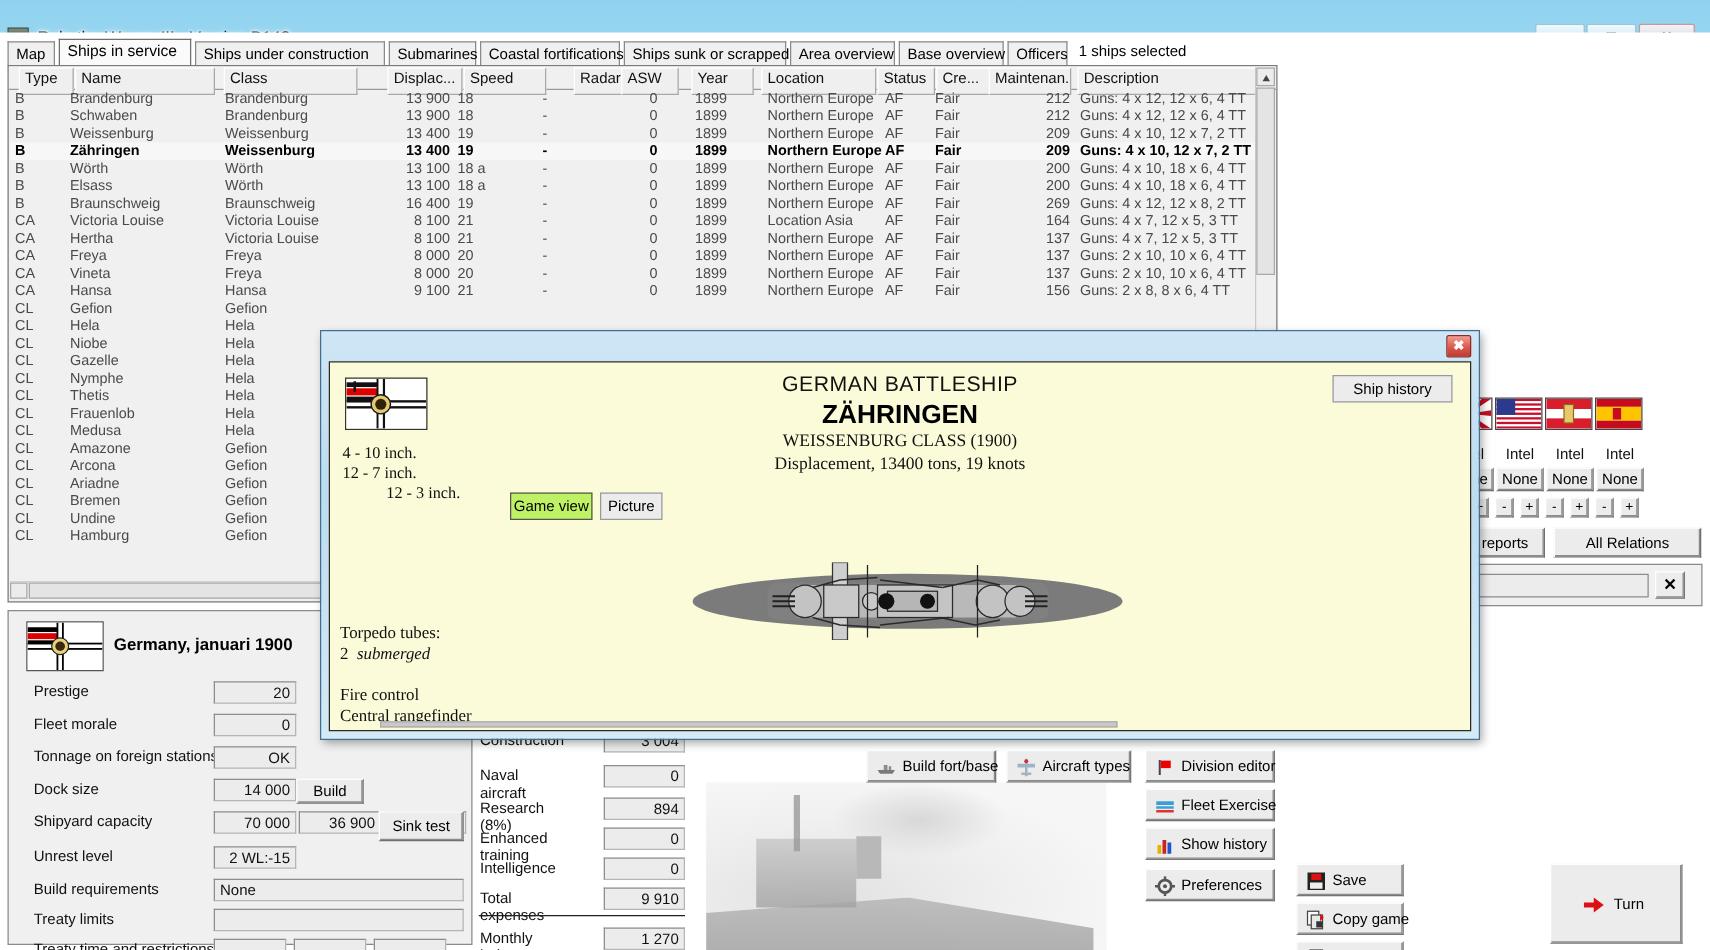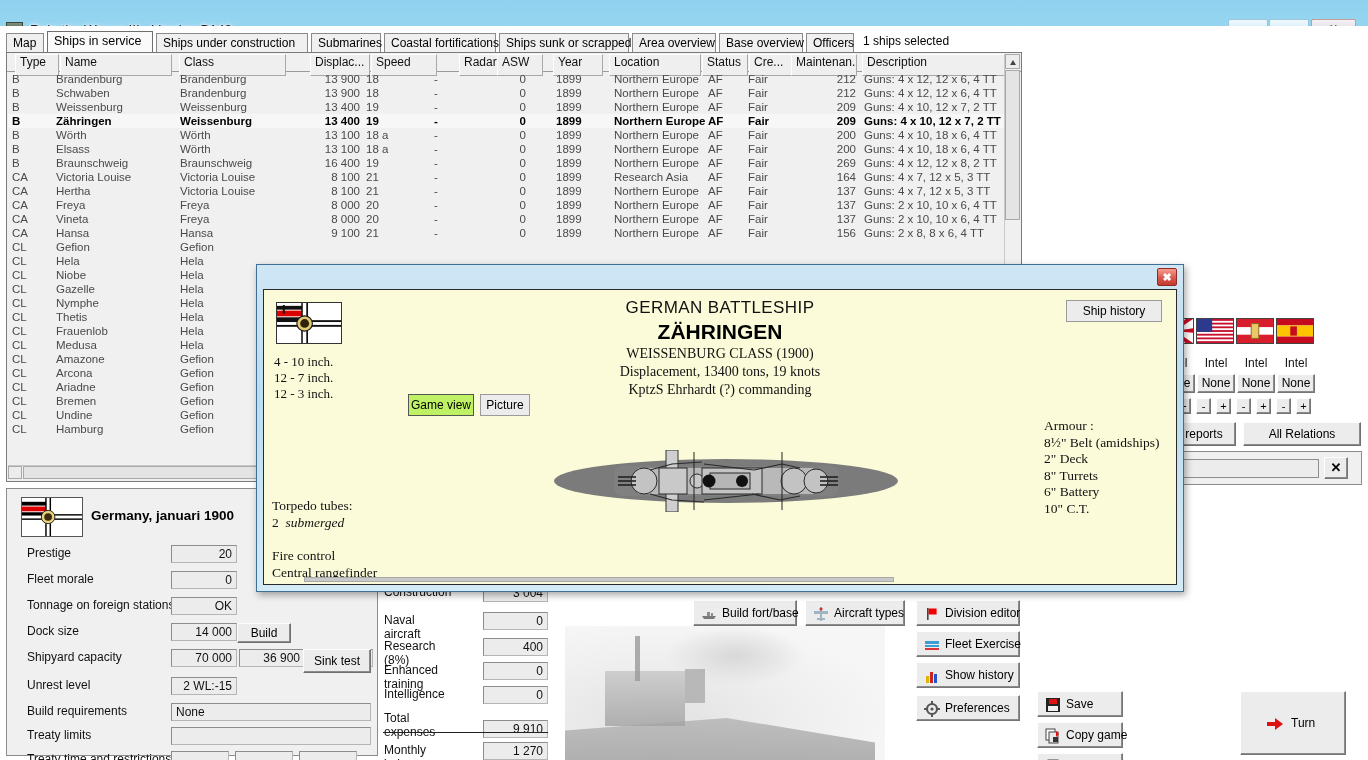--- a/index.html
+++ b/index.html
@@ -411,21 +411,21 @@
           </div>
           <div class="row">
             <div class="c" style="left: 4px; width: 40px;">CA</div>
             <div class="c" style="left: 48px; width: 122px;">Victoria Louise</div>
             <div class="c" style="left: 172px; width: 110px;">Victoria Louise</div>
             <div class="c num" style="left: 286px; width: 66px; text-align: right;">8 100</div>
             <div class="c" style="left: 358px; width: 52px;">21</div>
             <div class="c" style="left: 426px; width: 54px;">-</div>
             <div class="c num" style="left: 486px; width: 32px; text-align: right;">0</div>
             <div class="c" style="left: 548px; width: 42px;">1899</div>
-            <div class="c" style="left: 606px; width: 102px;">Research Asia</div>
+            <div class="c" style="left: 606px; width: 102px;">Location Asia</div>
             <div class="c" style="left: 700px; width: 40px;">AF</div>
             <div class="c" style="left: 740px; width: 48px;">Fair</div>
             <div class="c num" style="left: 786px; width: 62px; text-align: right;">164</div>
             <div class="c" style="left: 856px; width: 160px;">Guns: 4 x 7, 12 x 5, 3 TT</div>
           </div>
           <div class="row">
             <div class="c" style="left: 4px; width: 40px;">CA</div>
             <div class="c" style="left: 48px; width: 122px;">Hertha</div>
             <div class="c" style="left: 172px; width: 110px;">Victoria Louise</div>
             <div class="c num" style="left: 286px; width: 66px; text-align: right;">8 100</div>
@@ -776,33 +776,33 @@
         <div class="brow" style="top: 94px;">
           <div class="blabel">Construction</div>
           <div class="bbox" style="top: 2px;">3 004</div>
         </div>
         <div class="brow" style="top: 122px;">
           <div class="blabel">Naval aircraft</div>
           <div class="bbox" style="top: 2px;">0</div>
         </div>
         <div class="brow" style="top: 148px;">
           <div class="blabel">Research (8%)</div>
-          <div class="bbox" style="top: 2px;">400</div>
+          <div class="bbox" style="top: 2px;">894</div>
         </div>
         <div class="brow" style="top: 172px;">
           <div class="blabel">Enhanced training</div>
           <div class="bbox" style="top: 2px;">0</div>
         </div>
         <div class="brow" style="top: 196px;">
           <div class="blabel">Intelligence</div>
           <div class="bbox" style="top: 2px;">0</div>
         </div>
         <div class="brow" style="top: 220px;">
           <div class="blabel">Total expenses</div>
-          <div class="bbox" style="top: 12px;">9 910</div>
+          <div class="bbox" style="top: 2px;">9 910</div>
         </div>
         <div class="brow" style="top: 252px;">
           <div class="blabel">Monthly balance</div>
           <div class="bbox" style="top: 2px;">1 270</div>
         </div>
         <div class="brow" style="top: 276px;"></div>
         <div class="divider" style="top: 244px;"></div>
       </div>
 
     <div id="artwork">
@@ -1043,50 +1043,41 @@
             <rect x="0" y="20" width="66" height="3" fill="#fff"></rect>
             <path d="M6 2 h2 v2 h2 v2 h-2 v5 h-2 v-5 h-2 v-2 h2 z" fill="#111"></path>
             <circle cx="28.5" cy="21.5" r="8" fill="#e3c96f" stroke="#1a1a1a" stroke-width="1.2"></circle>
             <circle cx="28.5" cy="21.5" r="4.6" fill="#2e2208"></circle>
           </svg>
         </div>
 
         <div id="gunlines">
             <div class="guncount" style="top: 64px;">4 - 10 inch.</div>
             <div class="guncount" style="top: 80px;">12 - 7 inch.</div>
-            <div class="guncount" style="top: 96px;">12 - 3 inch.</div>
+            <div class="guncount" style="top: 96px; margin-left: 35px;">12 - 3 inch.</div>
           </div>
 
         <div id="gameviewbtn" class="dlgtabbtn act">
           <span>Game view</span>
         </div>
         <div id="picturebtn" class="dlgtabbtn">
           <span>Picture</span>
         </div>
 
         <div id="shiphistorybtn" class="dlgtabbtn">
           <span>Ship history</span>
         </div>
 
         <div id="titleblock">
           <div id="t-type">GERMAN BATTLESHIP</div>
           <div id="t-name">ZÄHRINGEN</div>
           <div id="t-class">WEISSENBURG CLASS (1900)</div>
           <div id="t-disp">Displacement, 13400 tons, 19 knots</div>
-          <div id="t-capt">KptzS Ehrhardt (?)  commanding</div>
-        </div>
-
-        <div id="armour">
-            <div>Armour :</div>
-            <div>8½" Belt (amidships)</div>
-            <div>2" Deck</div>
-            <div>8" Turrets</div>
-            <div>6" Battery</div>
-            <div>10" C.T.</div>
-          </div>
+        </div>
+
 
         <div id="torpedo">
           <div>Torpedo tubes:</div>
           <div><span>2</span>&nbsp;&nbsp;<span class="sub">submerged</span></div>
         </div>
 
         <div id="firectl">
           <div>Fire control</div>
           <div>Central rangefinder</div>
         </div>

